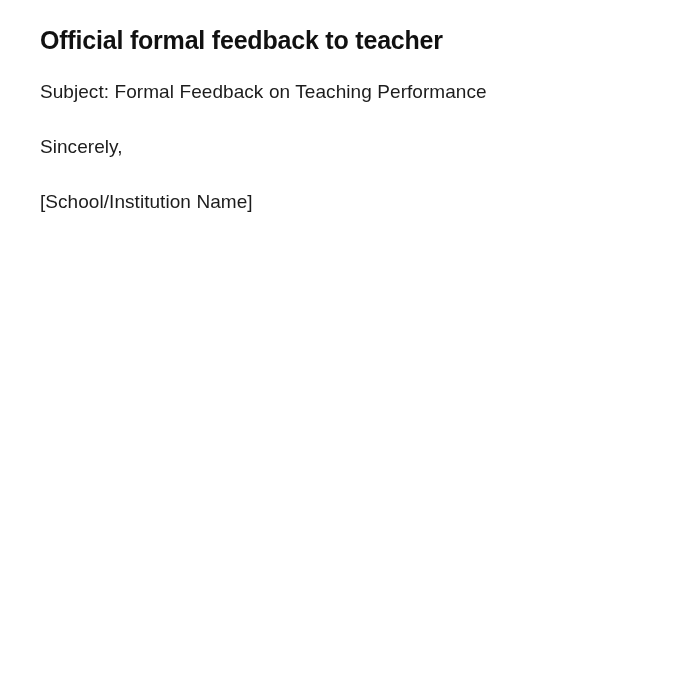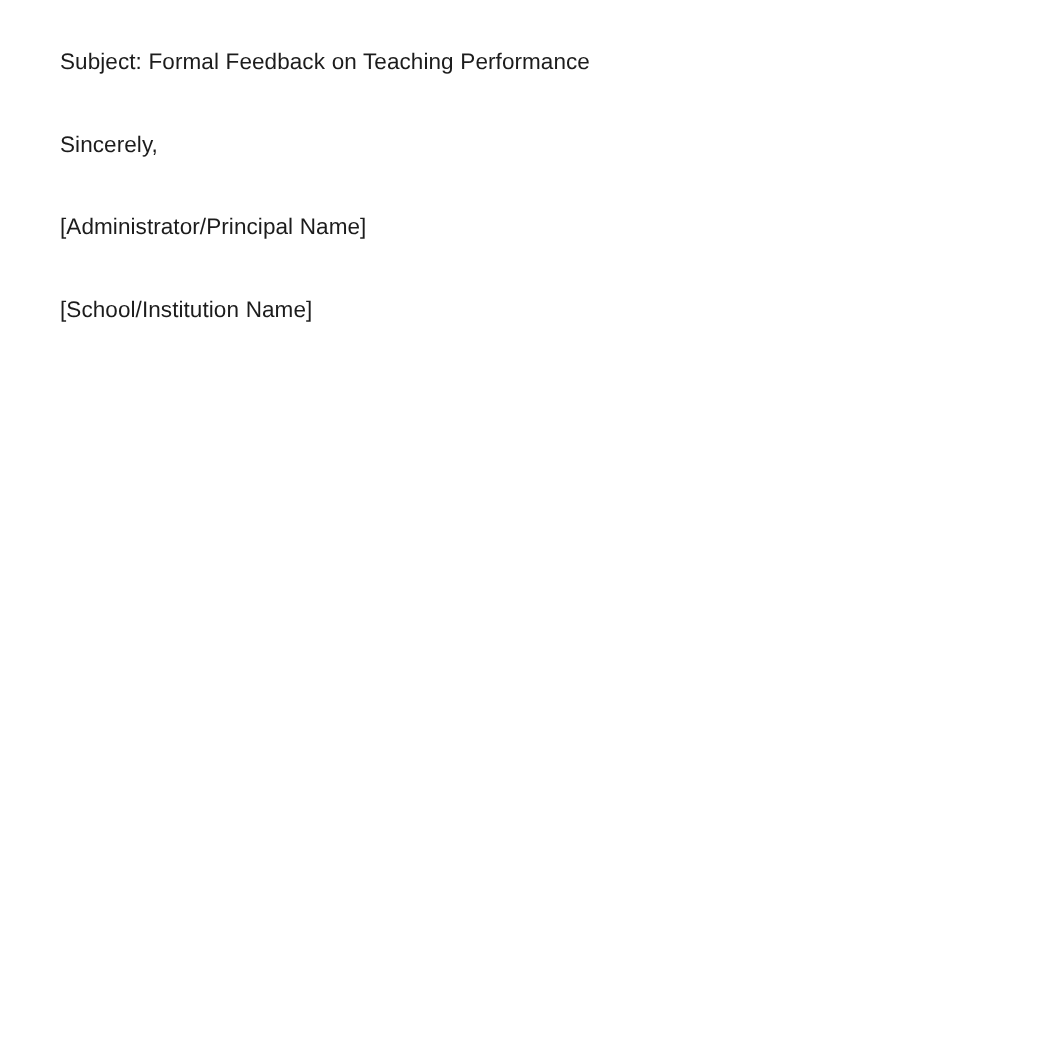--- a/index.html
+++ b/index.html
@@ -33,45 +33,45 @@
     color: #111111;
     margin: 0 0 18px 0;
     padding: 0;
   }
 
   .doc-body {
     max-width: 604px;
   }
 
   .para {
-    font-size: 15px;
+    font-size: 19px;
     line-height: 35px;
     color: #1c1c1c;
     margin: 0 0 20px 0;
     letter-spacing: 0.05px;
     word-spacing: 0.2px;
   }
 
   .para:last-child {
     margin-bottom: 0;
   }
 </style>
 </head>
 <body>
 
 <div class="document">
 
+  <h1 class="doc-title">Official formal feedback to teacher</h1>
 
   <div class="doc-body">
 
     <p class="para">Subject: Formal Feedback on Teaching Performance</p>
 
 
 
 
     <p class="para">Sincerely,</p>
 
-    <p class="para">[Administrator/Principal Name]</p>
 
     <p class="para">[School/Institution Name]</p>
 
   </div>
 </div>
 
 </body></html>

